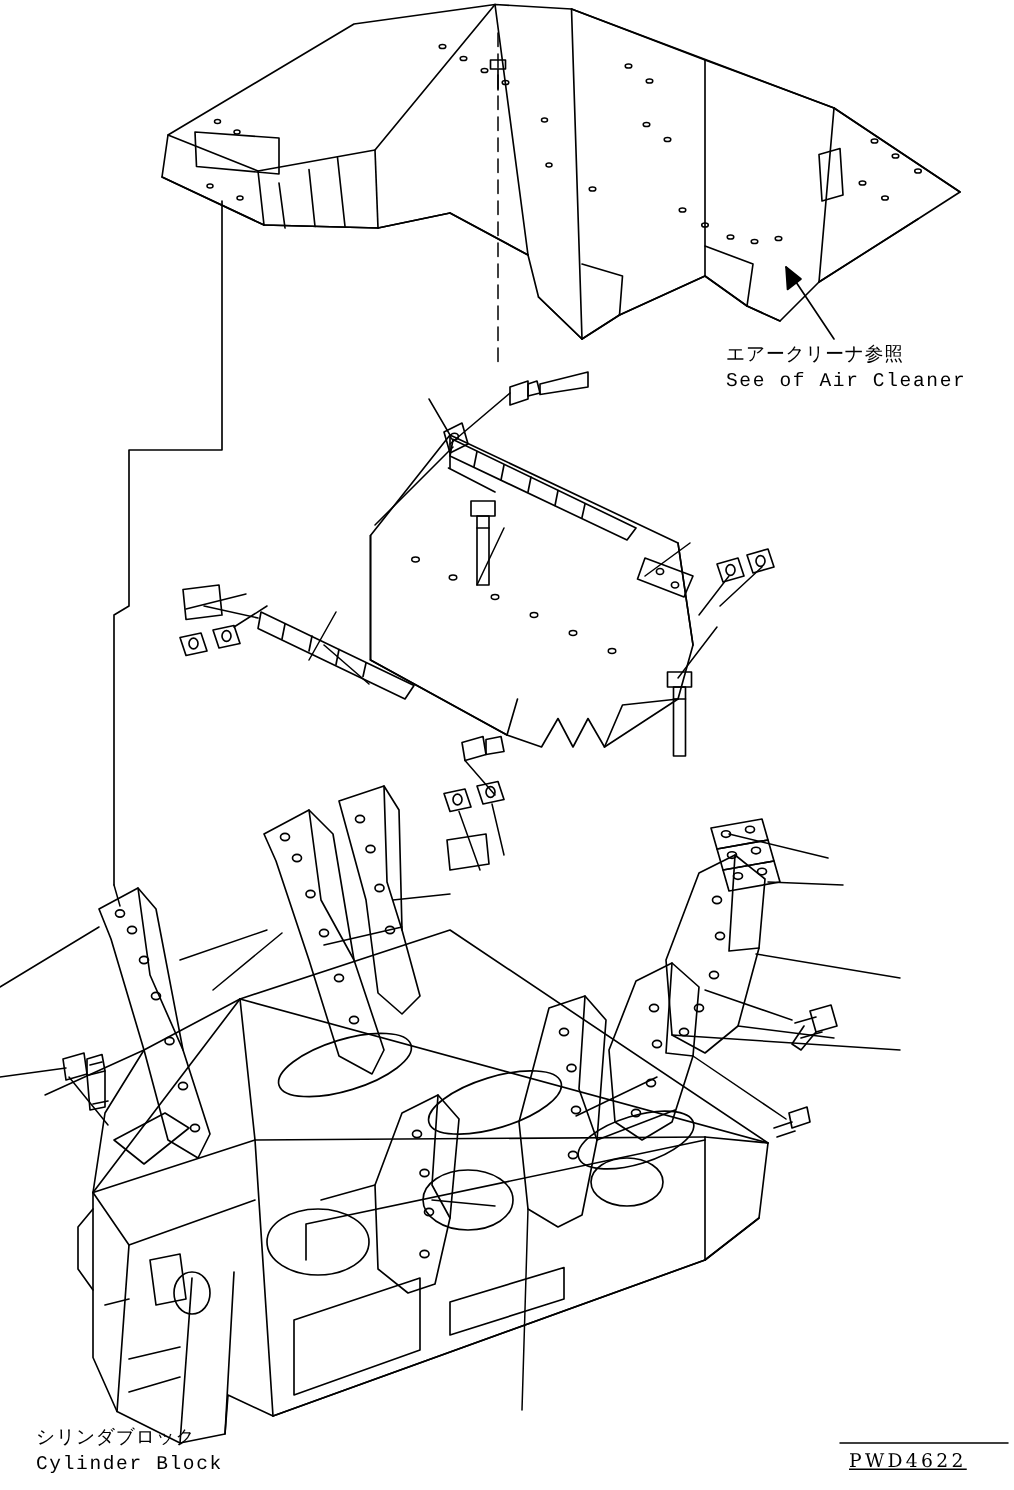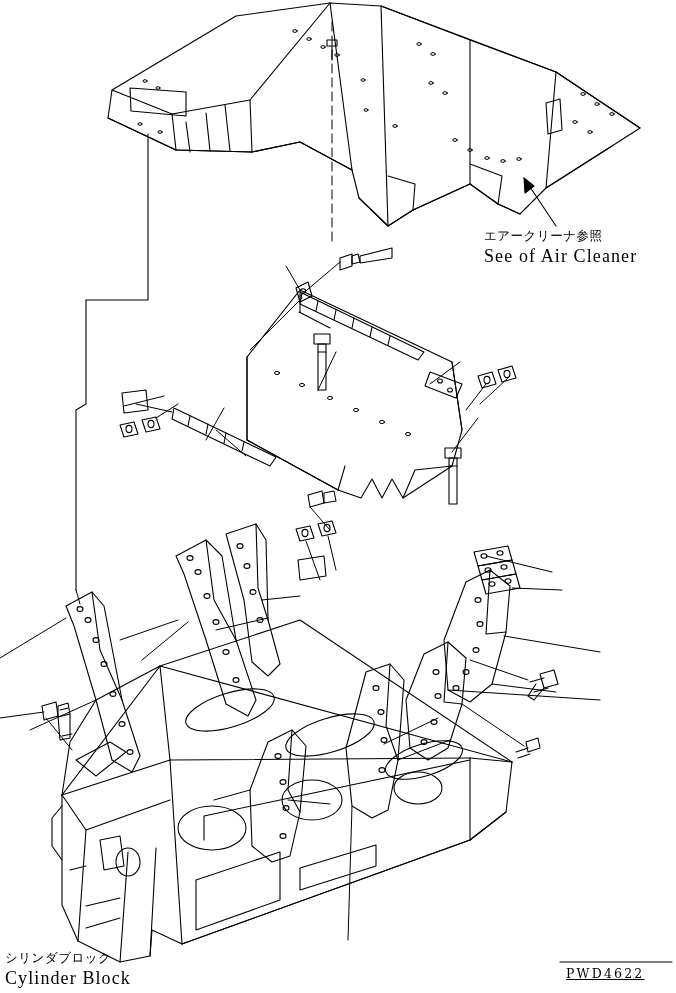--- a/index.html
+++ b/index.html
@@ -30,36 +30,36 @@
     position: absolute;
     white-space: nowrap;
     color: #000;
   }
   .label-jp {
     font-family: "DejaVu Sans", sans-serif;
     font-size: 12.5px;
     letter-spacing: 0.5px;
   }
   .label-en {
-    font-family: Liberation Serif, serif;
-    font-size: 18px;
+    font-family: Liberation Mono, monospace;
+    font-size: 13px;
     letter-spacing: 1.1px;
   }
   .label-code {
     font-family: "DejaVu Serif", serif;
     font-size: 12.5px;
     letter-spacing: 2.2px;
     text-decoration: underline;
   }
   #air-cleaner-note {
     left: 484px;
     top: 228px;
   }
   #cylinder-block-note {
-    left: 5px;
+    left: 24px;
     top: 950px;
   }
   #drawing-number {
     left: 566px;
     top: 966px;
   }
   .note-line2 { margin-top: 1px; }
 </style>
 </head>
 <body>

